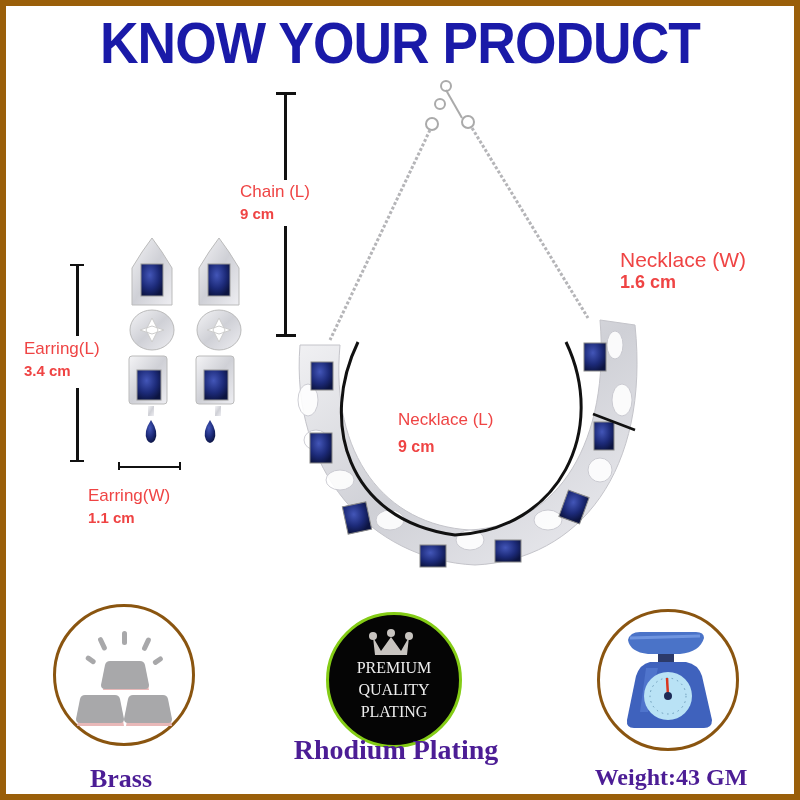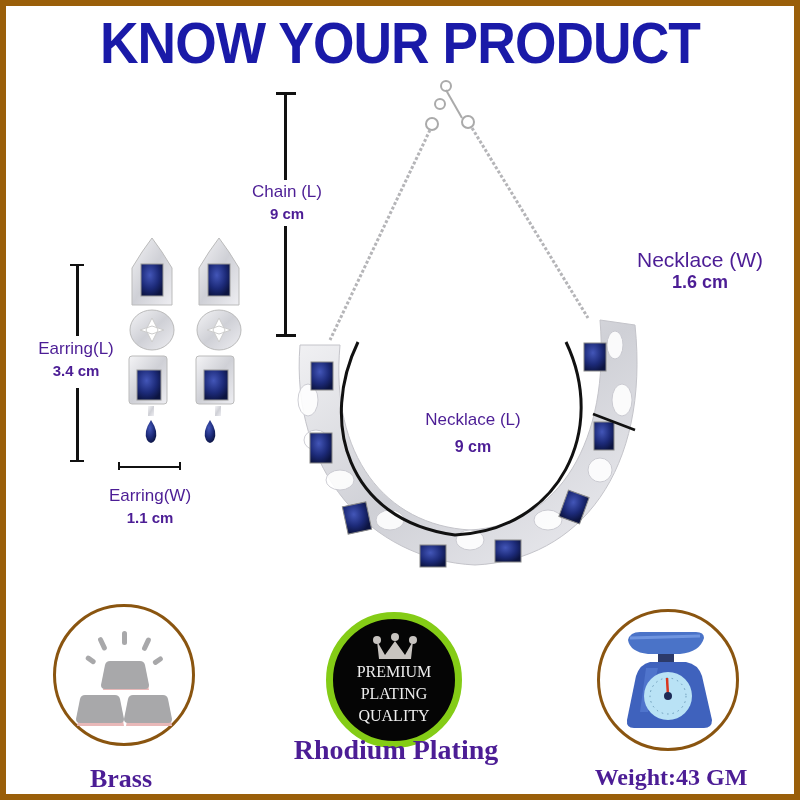--- a/index.html
+++ b/index.html
@@ -1,18 +1,18 @@
 <!DOCTYPE html>
 <html><head>
 <meta charset="utf-8">
 <style>
   html,body{margin:0;padding:0;background:#fff;}
   #canvas{position:relative;width:800px;height:800px;box-sizing:border-box;border:6px solid #9a5f0a;background:#fff;overflow:hidden;font-family:"Liberation Sans",sans-serif;}
   .title{position:absolute;left:0;right:0;top:2px;text-align:center;font-family:"Liberation Sans",sans-serif;font-weight:bold;font-size:58px;letter-spacing:-1px;color:#1a1aa8;transform:scaleX(0.92);line-height:70px;}
-  .lbl{position:absolute;color:#4c1d95;text-align:center;white-space:nowrap;}
+  .lbl{position:absolute;color:#ef4444;white-space:nowrap;}
   .lbl .n{font-size:17px;display:block;}
   .lbl .v{font-size:15px;font-weight:bold;display:block;margin-top:3px;}
   .big .n{font-size:21px;}
   .big .v{font-size:18px;margin-top:0;}
   .vbar{position:absolute;width:3px;background:#111;}
   .cap{position:absolute;height:3px;background:#111;}
   .hbar{position:absolute;height:2px;background:#111;}
   .vcap{position:absolute;width:2px;background:#111;}
   svg{position:absolute;left:0;top:0;}
   .badge{position:absolute;border-radius:50%;box-sizing:border-box;}
@@ -150,33 +150,33 @@
         <rect x="66" y="24" width="5" height="14" rx="2.5"></rect>
         <rect x="44" y="30" width="5" height="14" rx="2.5" transform="rotate(-25 46 37)"></rect>
         <rect x="88" y="30" width="5" height="14" rx="2.5" transform="rotate(25 90 37)"></rect>
         <rect x="32" y="48" width="5" height="11" rx="2.5" transform="rotate(-55 34 53)"></rect>
         <rect x="100" y="48" width="5" height="11" rx="2.5" transform="rotate(55 102 53)"></rect>
       </g>
     </svg>
   </div>
   <div class="feature-label" style="left:40px;top:758px;width:150px;font-size:26px;">Brass</div>
 
-  <div class="badge" style="left:320px;top:606px;width:136px;height:136px;border:7px solid #84cc16;background:#050505;">
+  <div class="badge" style="left:320px;top:606px;width:136px;height:136px;border:3px solid #84cc16;background:#050505;">
     <svg width="130" height="130" viewBox="0 0 130 130">
       <g fill="#c8c4c0">
         <path d="M44,22 L52,36 L62,22 L72,36 L80,22 L78,40 L46,40 Z"></path>
         <circle cx="44" cy="21" r="4"></circle>
           <circle cx="62" cy="18" r="4"></circle>
           <circle cx="80" cy="21" r="4"></circle>
       </g>
     </svg>
     <div style="position:absolute;left:0;right:0;top:42px;text-align:center;font-family:'Liberation Serif',serif;color:#eee;font-size:16px;line-height:22px;">
       <div>PREMIUM</div>
+      <div>QUALITY</div>
       <div>PLATING</div>
-      <div>QUALITY</div>
     </div>
   </div>
   <div class="feature-label" style="left:255px;top:728px;width:270px;font-size:28px;text-align:center;">Rhodium Plating</div>
 
   <div class="badge" style="left:591px;top:603px;width:142px;height:142px;border:3px solid #8a5510;background:#fff;">
     <svg width="136" height="136" viewBox="0 0 136 136">
       <path d="M28,28 Q30,20 40,20 L96,20 Q104,20 104,26 Q100,40 80,42 L48,42 Q30,40 28,28 Z" fill="#4a73c8"></path>
       <path d="M30,26 L100,24" stroke="#6f95e0" stroke-width="3"></path>
       <rect x="58" y="42" width="16" height="8" fill="#2c3a6a"></rect>
       <path d="M50,50 L86,50 Q98,52 102,64 L112,108 Q112,116 104,116 L34,116 Q26,116 27,108 L36,64 Q40,52 50,50 Z" fill="#3f62bd"></path>

